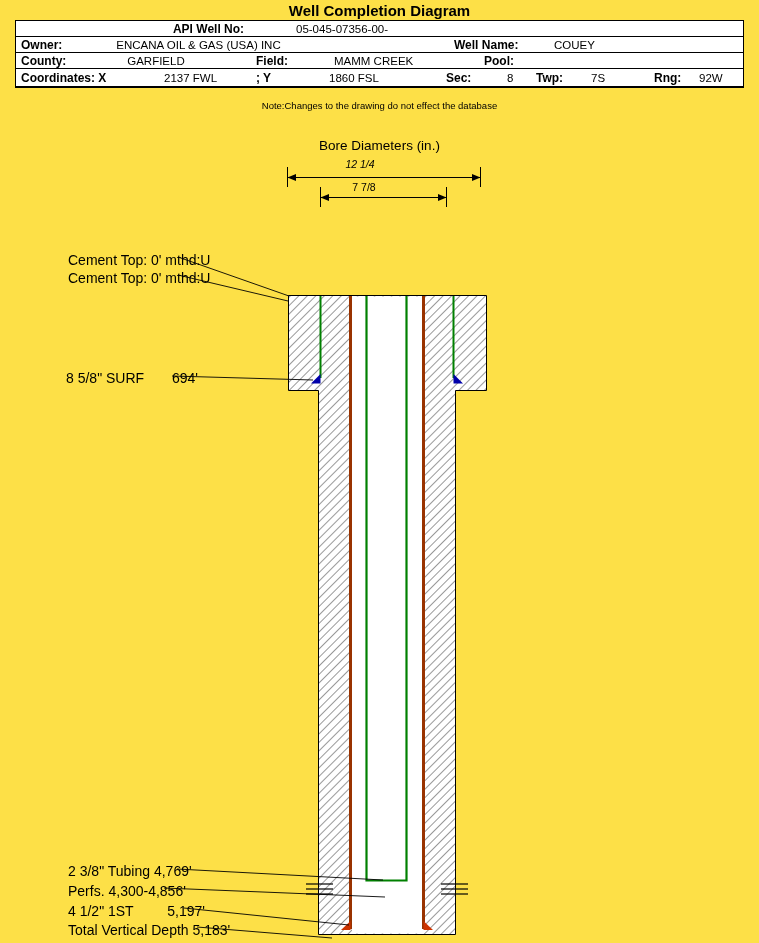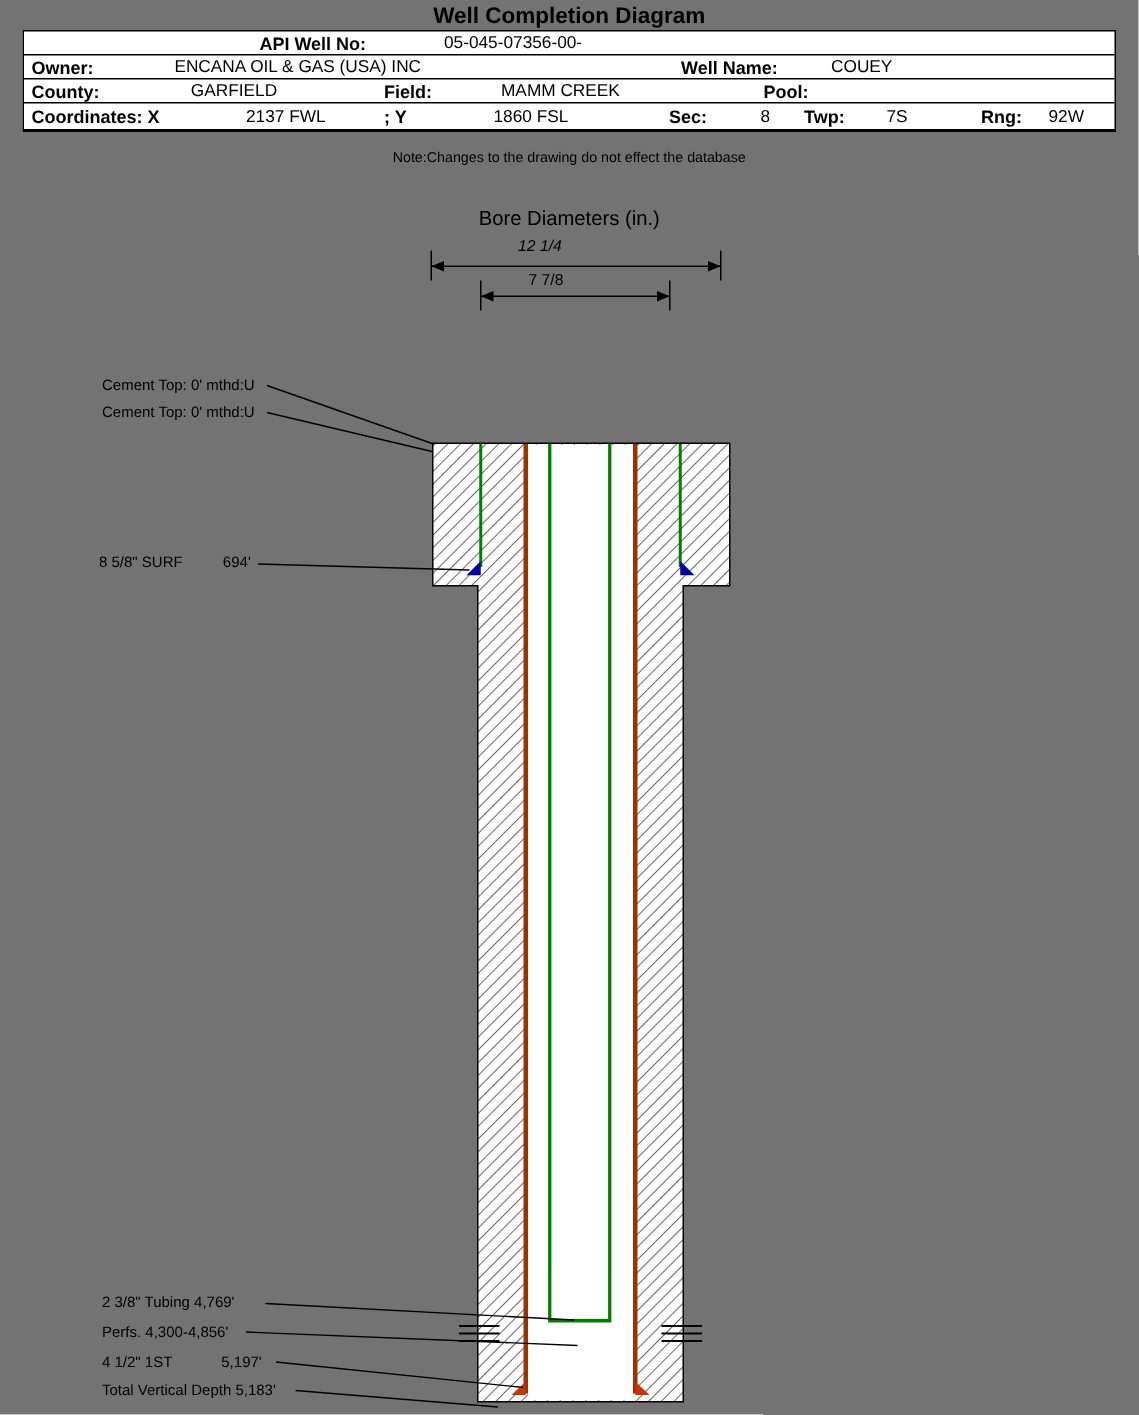--- a/index.html
+++ b/index.html
@@ -1,18 +1,18 @@
 <!DOCTYPE html>
 <html><head>
 <meta charset="utf-8">
 <style>
   * { margin: 0; padding: 0; box-sizing: border-box; }
   html, body { background: #fff; }
   body { font-family: "Liberation Sans", "DejaVu Sans", sans-serif; color: #000; }
-  .page { position: relative; width: 759px; height: 943px; background: #737373; overflow: hidden; }
+  .page { position: relative; width: 759px; height: 943px; background: #fde047; overflow: hidden; }
 
   .title { position: absolute; left: 0; top: 2px; width: 759px; text-align: center;
            font-size: 15px; font-weight: bold; }
 
   .info-table { position: absolute; left: 15px; top: 20px; width: 729px;
                 border: 1px solid #000; border-bottom: 2px solid #000; background: #fff; }
   .row { position: relative; height: 16px; border-bottom: 1px solid #000; }
   .row:last-child { border-bottom: none; height: 17px; }
   .cell { position: absolute; top: 50%; transform: translateY(-50%);
           white-space: nowrap; font-size: 11.5px; }
@@ -21,21 +21,21 @@
   .api-lbl      { left: 115px; width: 155px; text-align: center; }
   .api-val      { left: 280px; }
   .owner-lbl    { left: 5px; }
   .owner-val    { left: 75px;  width: 215px; text-align: center; }
   .wellname-lbl { left: 438px; }
   .wellname-val { left: 538px; }
   .county-lbl   { left: 5px; }
   .county-val   { left: 75px;  width: 130px; text-align: center; }
   .field-lbl    { left: 240px; }
   .field-val    { left: 318px; width: 120px; text-align: left; }
-  .pool-lbl     { left: 493px; }
+  .pool-lbl     { left: 468px; }
   .pool-val     { left: 560px; }
   .coord-lbl    { left: 5px; }
   .coord-x      { left: 148px; }
   .coord-ylbl   { left: 240px; }
   .coord-y      { left: 313px; }
   .sec-lbl      { left: 430px; }
   .sec-val      { left: 491px; }
   .twp-lbl      { left: 520px; }
   .twp-val      { left: 575px; }
   .rng-lbl      { left: 638px; }
@@ -43,21 +43,21 @@
 
   .note { position: absolute; left: 0; top: 100px; width: 759px; text-align: center;
           font-size: 9.5px; }
 
   .bore-title { position: absolute; left: 0; top: 138px; width: 759px; text-align: center;
                 font-size: 13.5px; }
   .dim-label { position: absolute; text-align: center; font-size: 10.5px; width: 80px; }
   .dim1 { left: 320px; top: 158px; font-style: italic; }
   .dim2 { left: 324px; top: 181px; }
 
-  .ann { position: absolute; font-size: 10px; white-space: nowrap; }
+  .ann { position: absolute; font-size: 14px; white-space: nowrap; }
   .ann-cement1 { left: 68px; top: 252px; }
   .ann-cement2 { left: 68px; top: 270px; }
   .ann-surf    { left: 66px; top: 370px; }
   .ann-surf .depth   { margin-left: 24px; }
   .ann-tubing  { left: 68px; top: 863px; }
   .ann-perfs   { left: 68px; top: 883px; }
   .ann-casing1 { left: 68px; top: 903px; }
   .ann-casing1 .depth { margin-left: 30px; }
   .ann-tvd     { left: 68px; top: 922px; }
 

